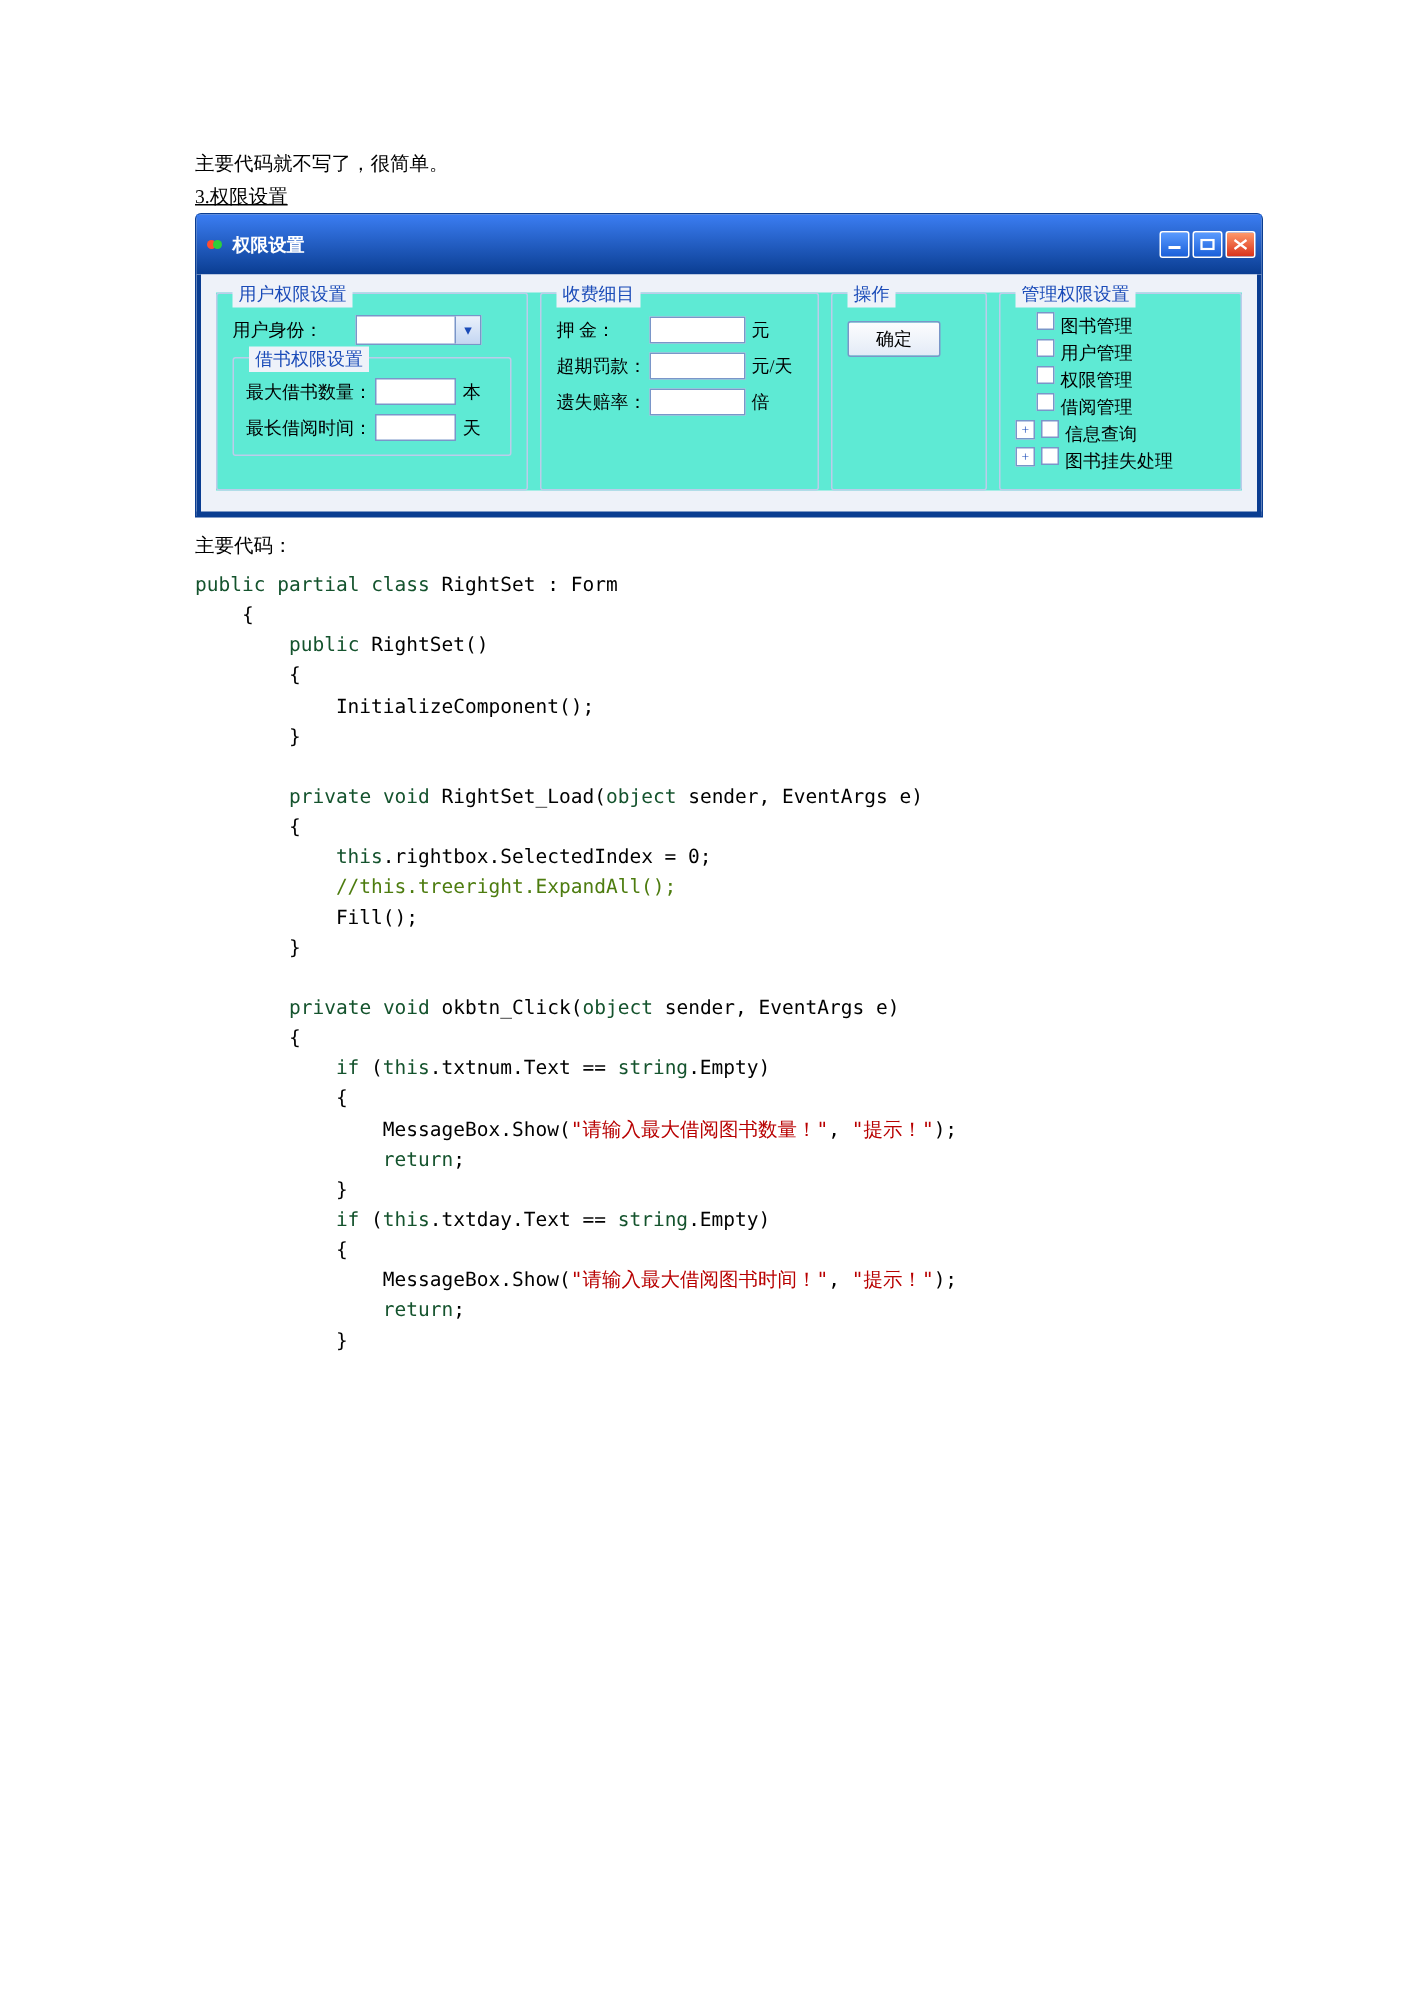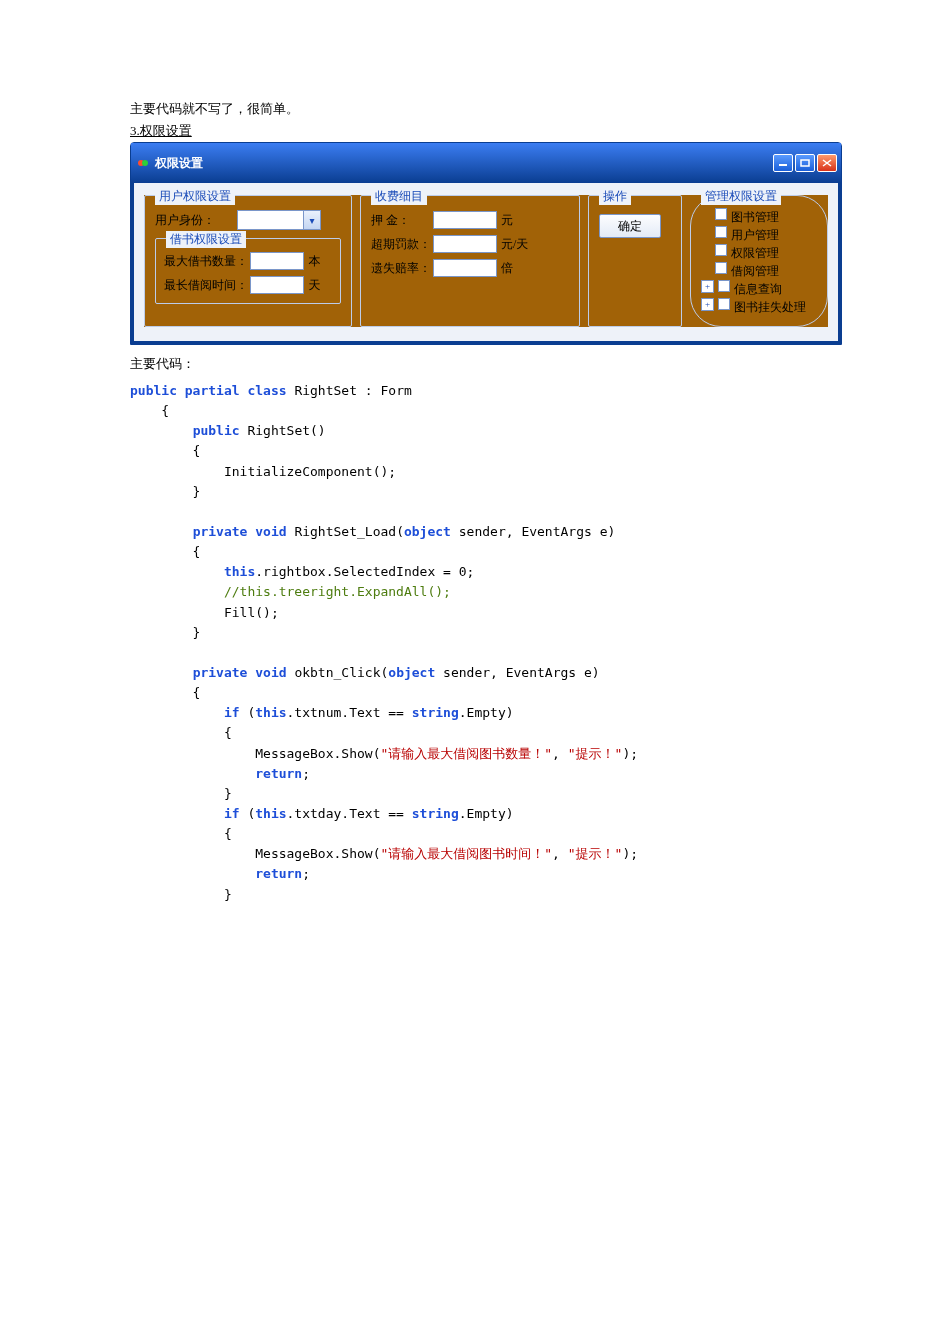--- a/index.html
+++ b/index.html
@@ -70,21 +70,21 @@
 }
 .winbtn svg { display: block; }
 
 .window-body {
   background: #eef2f9;
   border: 3px solid #0a3d91;
   border-top: none;
   padding: 12px 10px 14px 10px;
 }
 .body-inner {
-  background: #a16207;
+  background: #5eead4;
 }
 
 
 .group {
   position: relative;
   border: 1px solid #bcccea;
   border-radius: 2px;
   padding: 12px 10px 10px 10px;
   box-sizing: border-box;
 }
@@ -99,31 +99,30 @@
 }
 
 .top-row {
   display: flex;
   align-items: stretch;
 }
 .col-left {
   width: 208px;
 }
 .col-mid {
-  width: 220px;
+  width: 186px;
   margin-left: 8px;
 }
 .col-op {
-  width: 94px;
+  width: 104px;
   margin-left: 8px;
 }
 .col-right {
   flex: 1;
   margin-left: 8px;
-  border-radius: 31px;
 }
 
 .form-row {
   display: flex;
   align-items: center;
   font-size: 12px;
   color: #000;
   height: 24px;
 }
 .form-label {
@@ -239,21 +238,21 @@
 }
 
 
 pre.code {
   font-family: SimSun, "宋体", monospace;
   font-size: 13px;
   line-height: 1.55;
   white-space: pre;
   margin: 8px 0 0 0;
 }
-.kw   { color: #1d4ed8; font-weight: bold; } 
+.kw   { color: #14532d; } 
 .cm   { color: #4d7c0f; } 
 .str  { color: #b80000; } 
 </style>
 </head>
 <body>
 <div class="page">
 
 <p class="lead">主要代码就不写了，很简单。</p>
 <p class="section-title"><u>3.权限设置</u></p>
 

